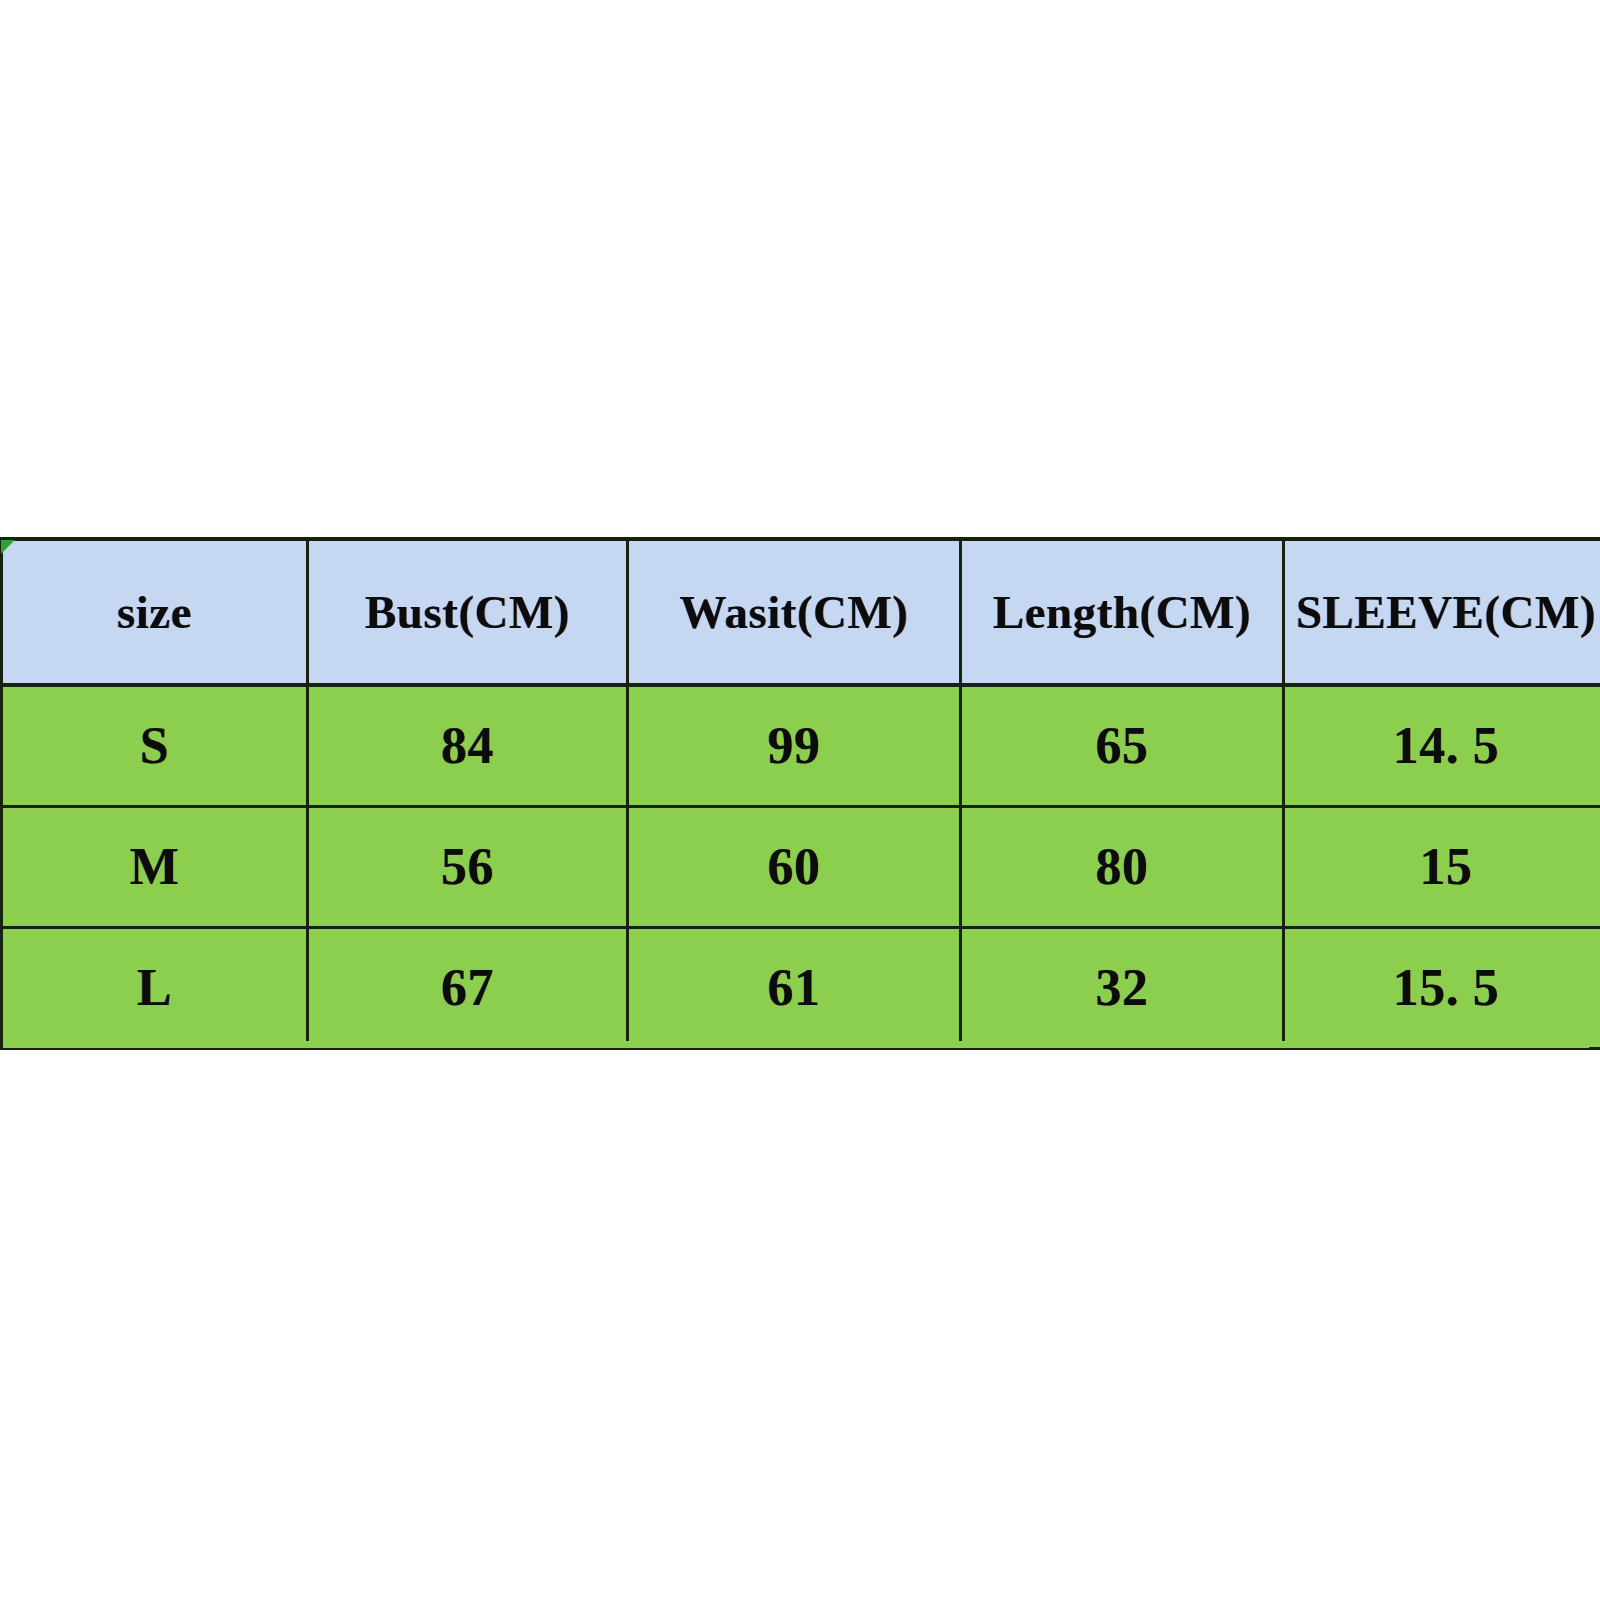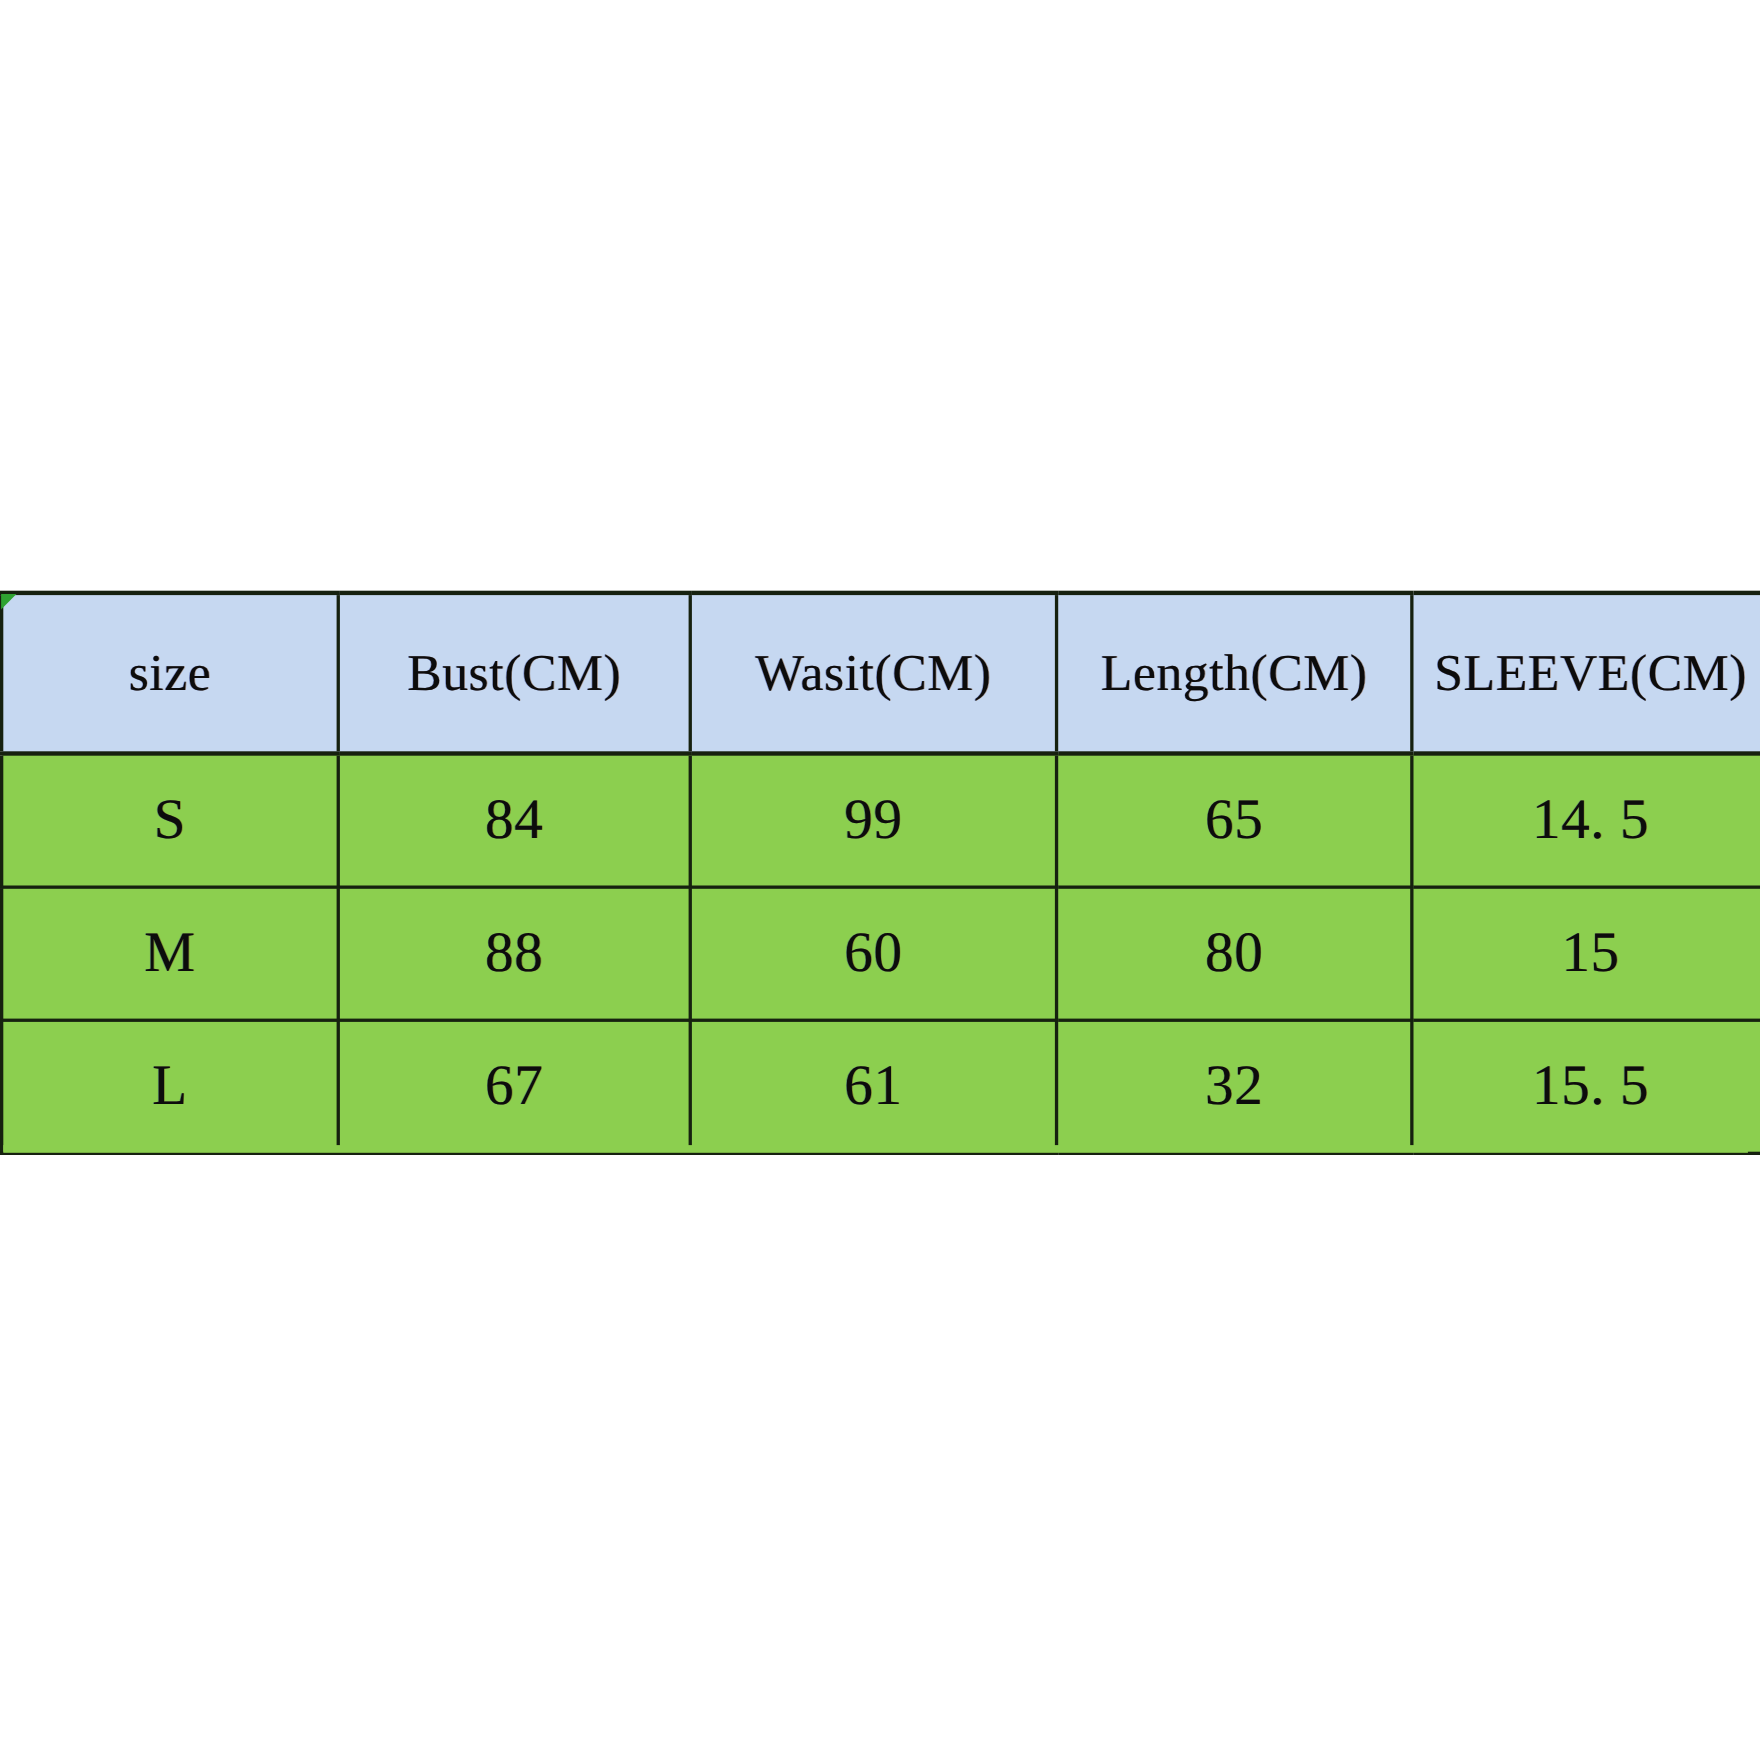--- a/index.html
+++ b/index.html
@@ -36,21 +36,21 @@
 
   #size-table tr { height: 121px; }
   #size-table tr.header-row { height: 146px; }
 
   #size-table td,
   #size-table th {
     border: 3px solid #16210f;
     text-align: center;
     vertical-align: middle;
     padding: 0;
-    font-weight: normal;
+    font-weight: bold;
     color: #0c0c0c;
     letter-spacing: 0.5px;
     text-shadow:
        0.6px 0 0 rgba(120, 60, 10, 0.45),
       -0.6px 0 0 rgba(20, 40, 140, 0.40);
   }
 
   
   .col-size   { width: 303px; }
   .col-bust   { width: 317px; }
@@ -109,21 +109,21 @@
     <tbody>
       <tr>
         <td class="col-size">S</td>
         <td class="col-bust">84</td>
         <td class="col-waist">99</td>
         <td class="col-length">65</td>
         <td class="col-sleeve">14. 5</td>
       </tr>
       <tr>
         <td class="col-size">M</td>
-        <td class="col-bust">88</td>
+        <td class="col-bust">56</td>
         <td class="col-waist">60</td>
         <td class="col-length">80</td>
         <td class="col-sleeve">15</td>
       </tr>
       <tr>
         <td class="col-size">L</td>
         <td class="col-bust">67</td>
         <td class="col-waist">61</td>
         <td class="col-length">32</td>
         <td class="col-sleeve">15. 5</td>

